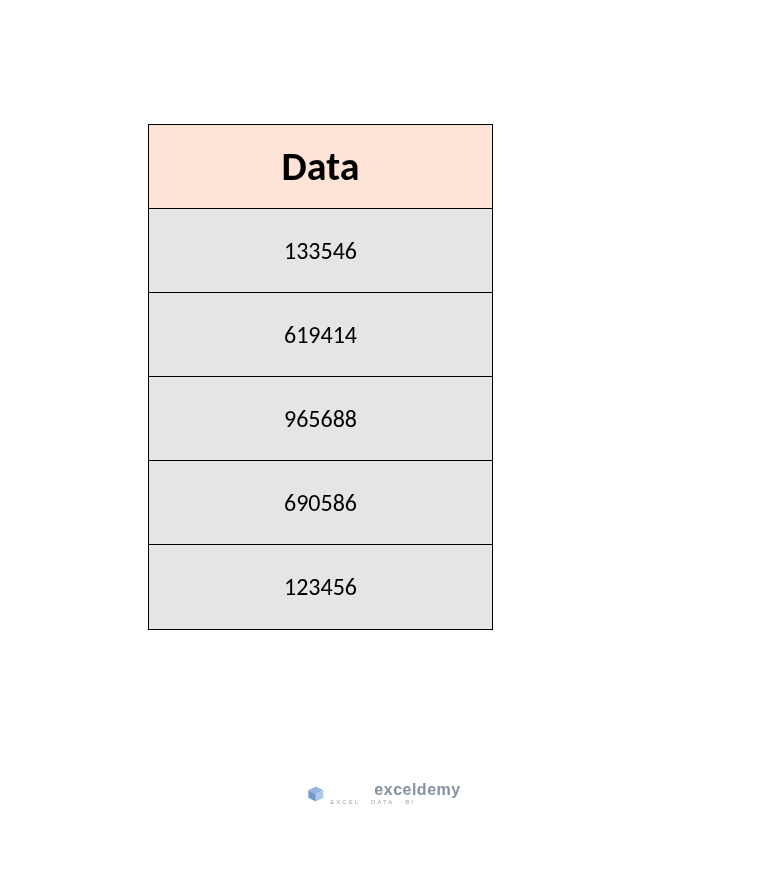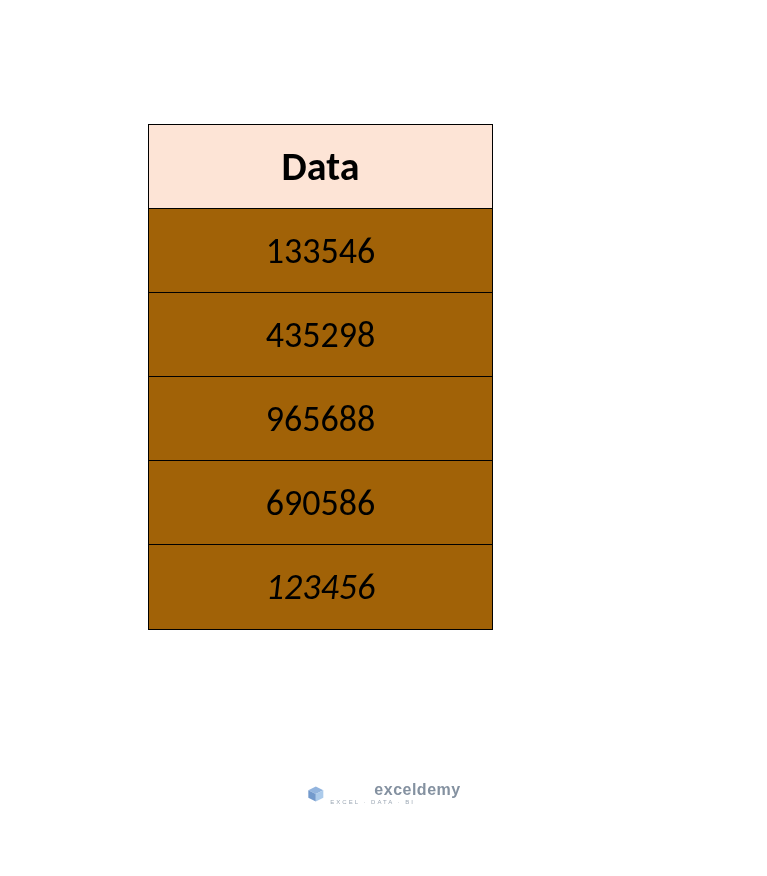--- a/index.html
+++ b/index.html
@@ -22,29 +22,28 @@
     top: 124px;
     left: 148px;
     width: 345px;
     border: 1.5px solid #000;
     box-sizing: border-box;
   }
   .cell {
     box-sizing: border-box;
     height: 84px;
     text-align: center;
-    font-size: 36px;
+    font-size: 24px;
     line-height: 84px;
     color: #000;
-    background: #a16207;
+    background: #e5e5e5;
     border-bottom: 1px solid #000;
   }
   .cell:last-child {
     border-bottom: none;
-    font-style: italic;
   }
   .header-cell {
     font-weight: 700;
     font-size: 40px;
     background: #fde4d6;
   }
   .watermark {
     position: absolute;
     left: 50%;
     transform: translateX(-50%);
@@ -80,21 +79,21 @@
   }
 </style>
 </head>
 <body>
 
 <div class="canvas">
 
   <div class="table-wrap">
     <div class="cell header-cell">Data</div>
     <div class="cell">133546</div>
-    <div class="cell">435298</div>
+    <div class="cell">619414</div>
     <div class="cell">965688</div>
     <div class="cell">690586</div>
     <div class="cell">123456</div>
   </div>
 
   <div class="watermark">
     <span class="wm-icon">
       <svg viewBox="0 0 24 24" width="18" height="18">
         <polygon points="12,2 22,7 12,12 2,7" fill="#7fa8d9"></polygon>
         <polygon points="2,7 12,12 12,22 2,17" fill="#5b89c4"></polygon>

